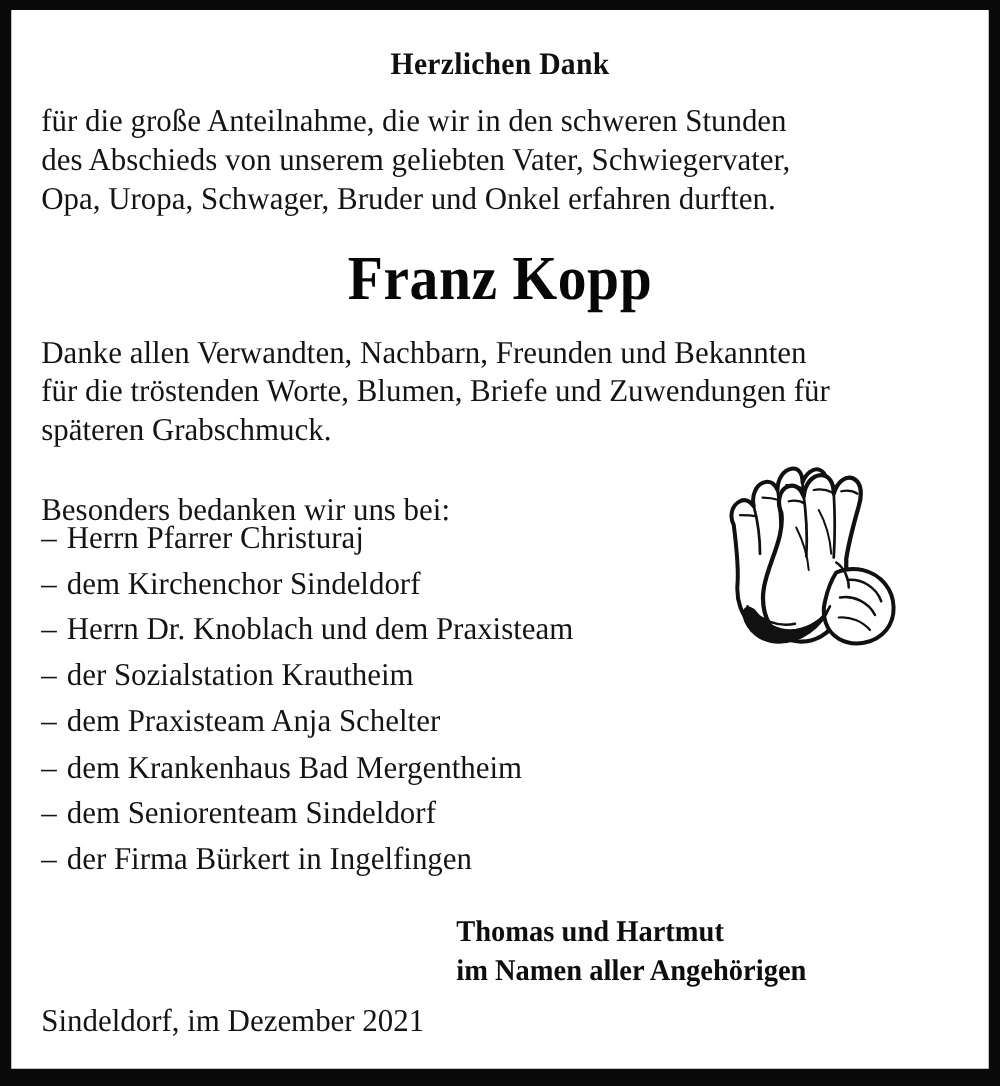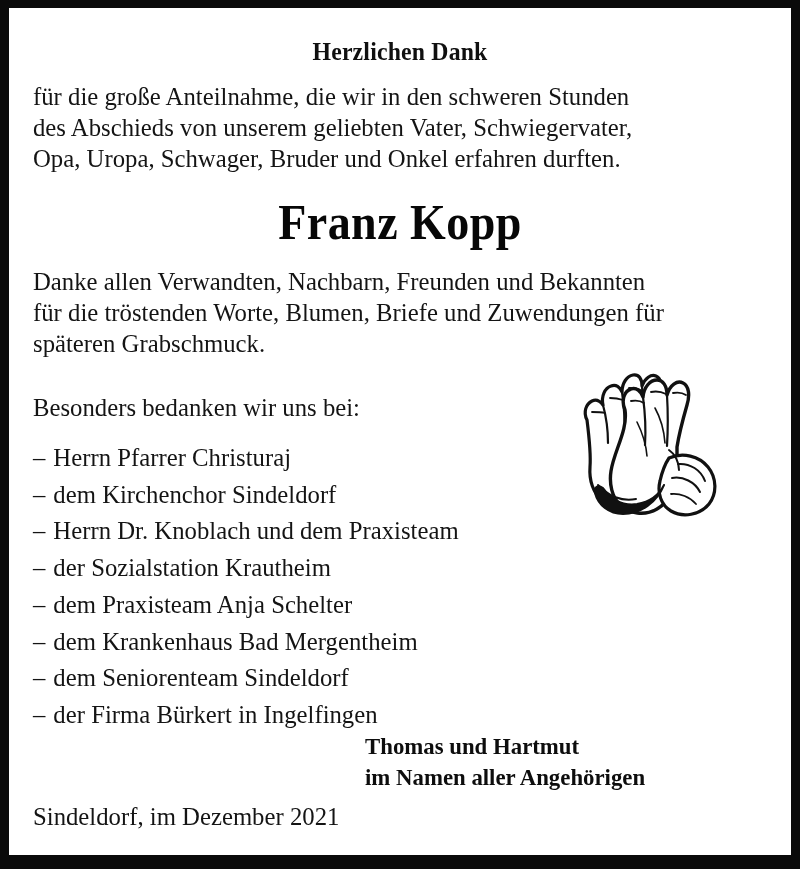--- a/index.html
+++ b/index.html
@@ -93,21 +93,21 @@
     line-height: 31px;
     color: #141414;
     transform: scaleX(0.97);
     transform-origin: left top;
     white-space: nowrap;
   }
 
   .thanks-list {
     position: absolute;
     left: 24px;
-    top: 432px;
+    top: 404px;
     width: 520px;
     margin: 0;
     padding: 0;
     list-style: none;
   }
   .thanks-list li {
     font-size: 25.5px;
     line-height: 36.7px;
     color: #141414;
     white-space: nowrap;

